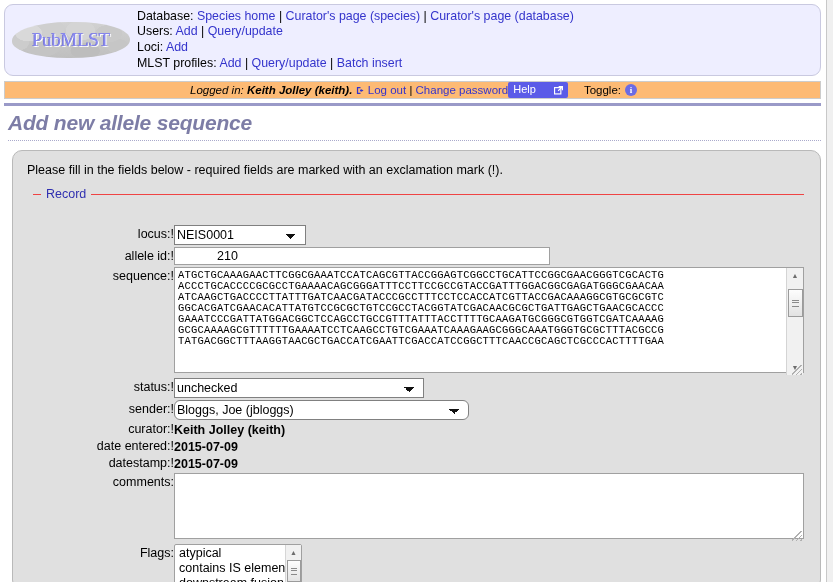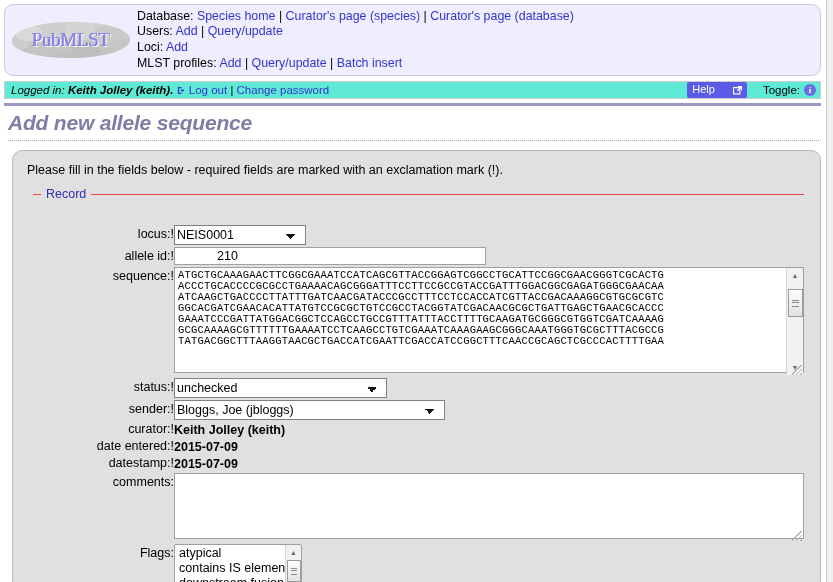--- a/index.html
+++ b/index.html
@@ -88,26 +88,26 @@
   }
   #nav-lines a {
     color: #3434cc;
     text-decoration: none;
   }
   .sep { color: #000; }
 
   
   #login-bar {
     margin: 5px 6px 0 4px;
-    background: #5eead4;
+    background: #fdba74;
     border: 1px solid #cccccc;
     height: 18px;
     display: flex;
     align-items: center;
-    justify-content: space-between;
+    justify-content: center;
     padding: 0 4px 0 6px;
     box-sizing: border-box;
     font-size: 11.5px;
   }
   #login-left { font-style: italic; white-space: nowrap; }
   #login-left b { font-weight: bold; }
   #login-left a { color: #3434cc; text-decoration: none; font-style: normal; }
   #login-right { display: flex; align-items: center; gap: 16px; }
   .help-btn {
     background: #5b5be8;
@@ -202,33 +202,33 @@
     -webkit-appearance: none;
     appearance: none;
     background-image:
       linear-gradient(45deg, transparent 50%, #111 50%),
       linear-gradient(135deg, #111 50%, transparent 50%);
     background-position: calc(100% - 14px) 8px, calc(100% - 9px) 8px;
     background-size: 5px 5px, 5px 5px;
     background-repeat: no-repeat;
   }
   select#locus { width: 132px; }
-  select#status { width: 213px; }
-  select#sender { width: 271px; }
+  select#status { width: 250px; }
+  select#sender { width: 295px; border-radius: 6px; }
 
   input.ctl {
     font-family: "Liberation Sans", sans-serif;
     font-size: 12.5px;
     border: 1px solid #a0a0a0;
     background: #ffffff;
     height: 18px;
     box-sizing: border-box;
     padding: 1px 3px;
   }
-  input#allele-id { width: 312px; padding-left: 42px; }
+  input#allele-id { width: 376px; padding-left: 42px; }
 
   .ta-wrap { position: relative; display: inline-block; }
   textarea.ctl {
     font-family: "Liberation Mono", monospace;
     border: 1px solid #a0a0a0;
     background: #ffffff;
     box-sizing: border-box;
     resize: none;
     overflow: hidden;
     color: #000;

